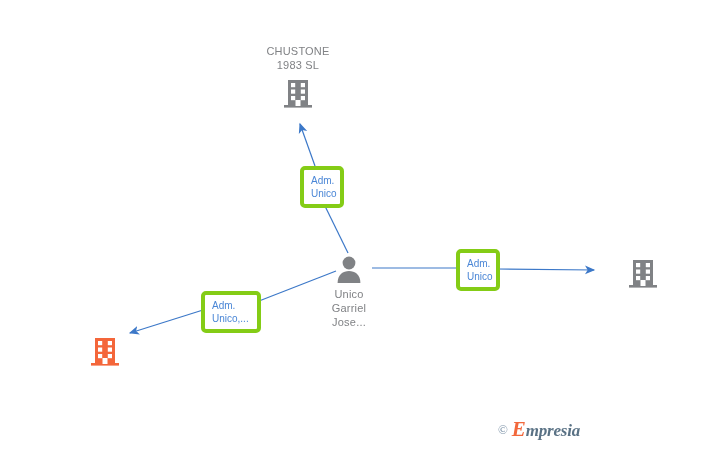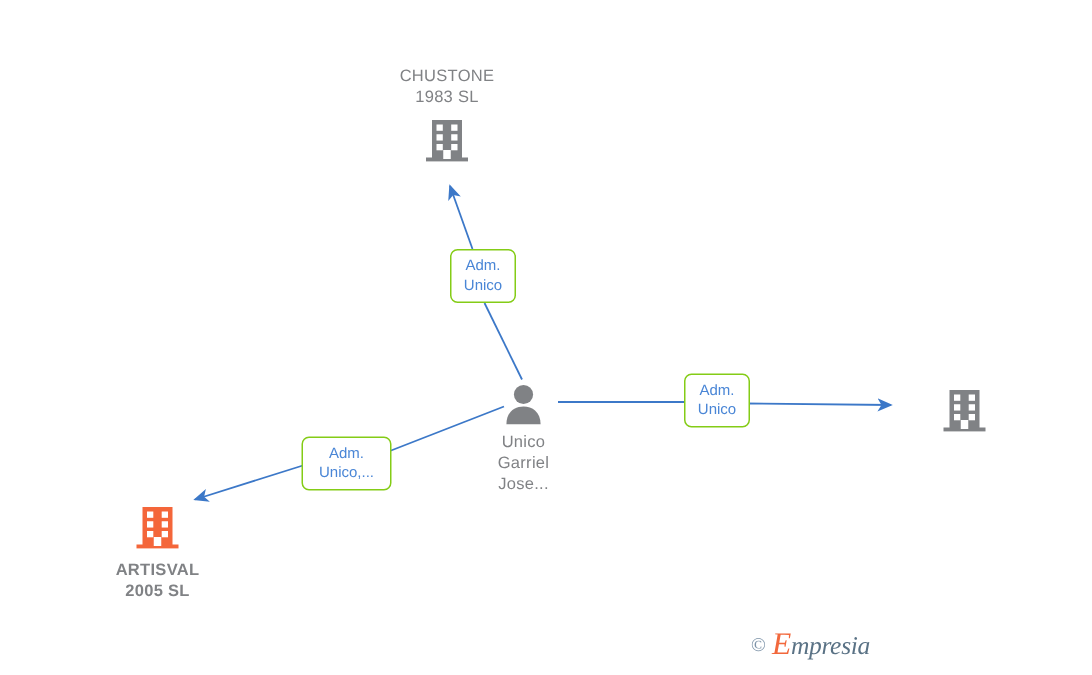--- a/index.html
+++ b/index.html
@@ -44,27 +44,26 @@
   }
   .node-icon {
     display: block;
     margin: 0 auto;
   }
   
   .node.company-top .node-label { margin-bottom: 4px; }
   
   .edge-label {
     position: absolute;
-    border: 1px solid #84cc16;
+    border: 4px solid #84cc16;
     border-radius: 5px;
     background: #ffffff;
     color: #4a86d6;
     font-size: 10px;
     line-height: 13px;
-    text-align: center;
     padding: 4px 7px;
     white-space: pre-line;
     box-sizing: border-box;
   }
   .watermark {
     position: absolute;
     right: 8px;
     bottom: 8px;
     display: flex;
     align-items: center;
@@ -74,20 +73,21 @@
     color: #7d93a8;
     font-size: 13px;
     font-family: "Liberation Serif", serif;
   }
   .wm-text {
     font-family: "Liberation Serif", serif;
     font-style: italic;
     font-size: 17px;
     color: #5a7285;
     letter-spacing: -0.2px;
+    font-weight: bold;
   }
   .wm-text .e {
     color: #f2683c;
     font-size: 21px;
   }
 </style>
 </head>
 <body>
 
 <div id="graph">
@@ -168,22 +168,20 @@
         <rect x="3" y="29" width="28" height="2.6" fill="#f4663a"></rect>
         <rect x="10" y="7" width="4.2" height="4.2" fill="#ffffff"></rect>
         <rect x="19.8" y="7" width="4.2" height="4.2" fill="#ffffff"></rect>
         <rect x="10" y="13.5" width="4.2" height="4.2" fill="#ffffff"></rect>
         <rect x="19.8" y="13.5" width="4.2" height="4.2" fill="#ffffff"></rect>
         <rect x="10" y="20" width="4.2" height="4.2" fill="#ffffff"></rect>
         <rect x="19.8" y="20" width="4.2" height="4.2" fill="#ffffff"></rect>
         <rect x="14.5" y="24" width="5" height="6" fill="#ffffff"></rect>
       </svg>
     </span>
-    <div class="node-label bold">ARTISVAL
-2005 SL</div>
   </div>
 
   <div class="edge-label" style="left:300px; top:166px; width:44px;">Adm.
 Unico</div>
 
   <div class="edge-label" style="left:456px; top:249px; width:44px;">Adm.
 Unico</div>
 
   <div class="edge-label" style="left:201px; top:291px; width:60px;">Adm.
 Unico,...</div>

